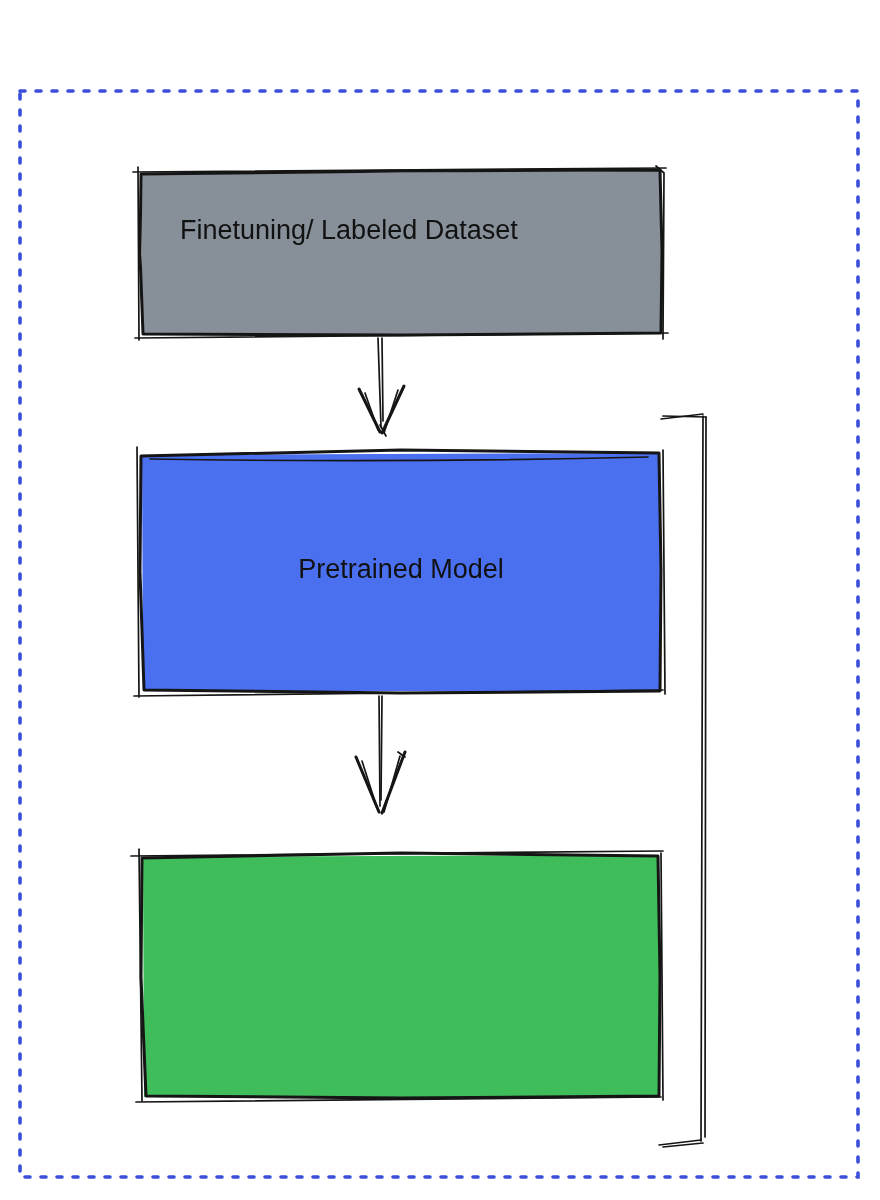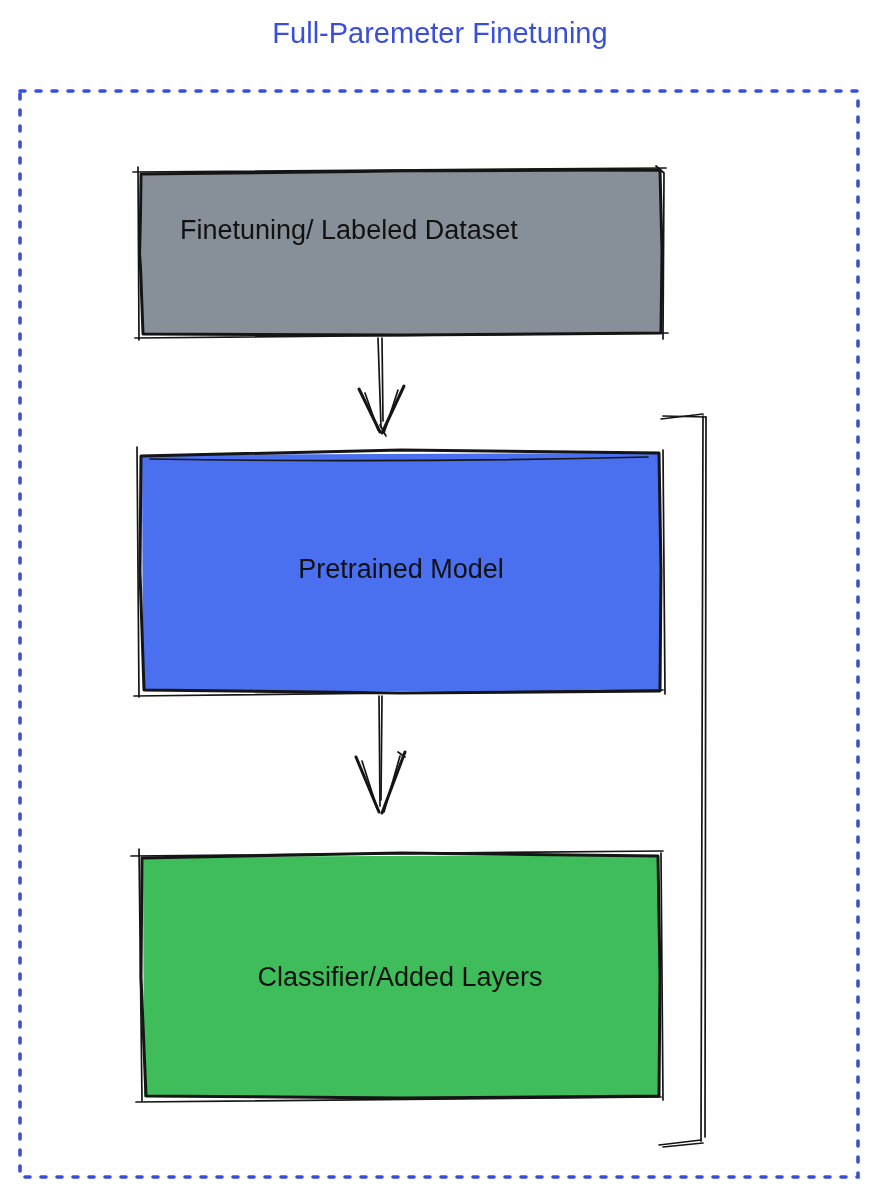--- a/index.html
+++ b/index.html
@@ -89,22 +89,20 @@
     <g>
       <path class="ink2" d="M661,419 L703,414"></path>
       <path class="ink2" d="M663,416 L706,417"></path>
       <path class="ink2" d="M703,416 L701,1141"></path>
       <path class="ink2" d="M706,417 L705,1137"></path>
       <path class="ink2" d="M701,1140 L659,1145"></path>
       <path class="ink2" d="M703,1143 L663,1147"></path>
     </g>
   </svg>
 
-  <div id="title">Full-Paremeter Finetuning</div>
 
   <div class="label" id="label-dataset">Finetuning/ Labeled Dataset</div>
 
   <div class="label" id="label-pretrained">Pretrained Model</div>
 
-  <div class="label" id="label-classifier">Classifier/Added Layers</div>
 
 
 </div>
 
 </body></html>

